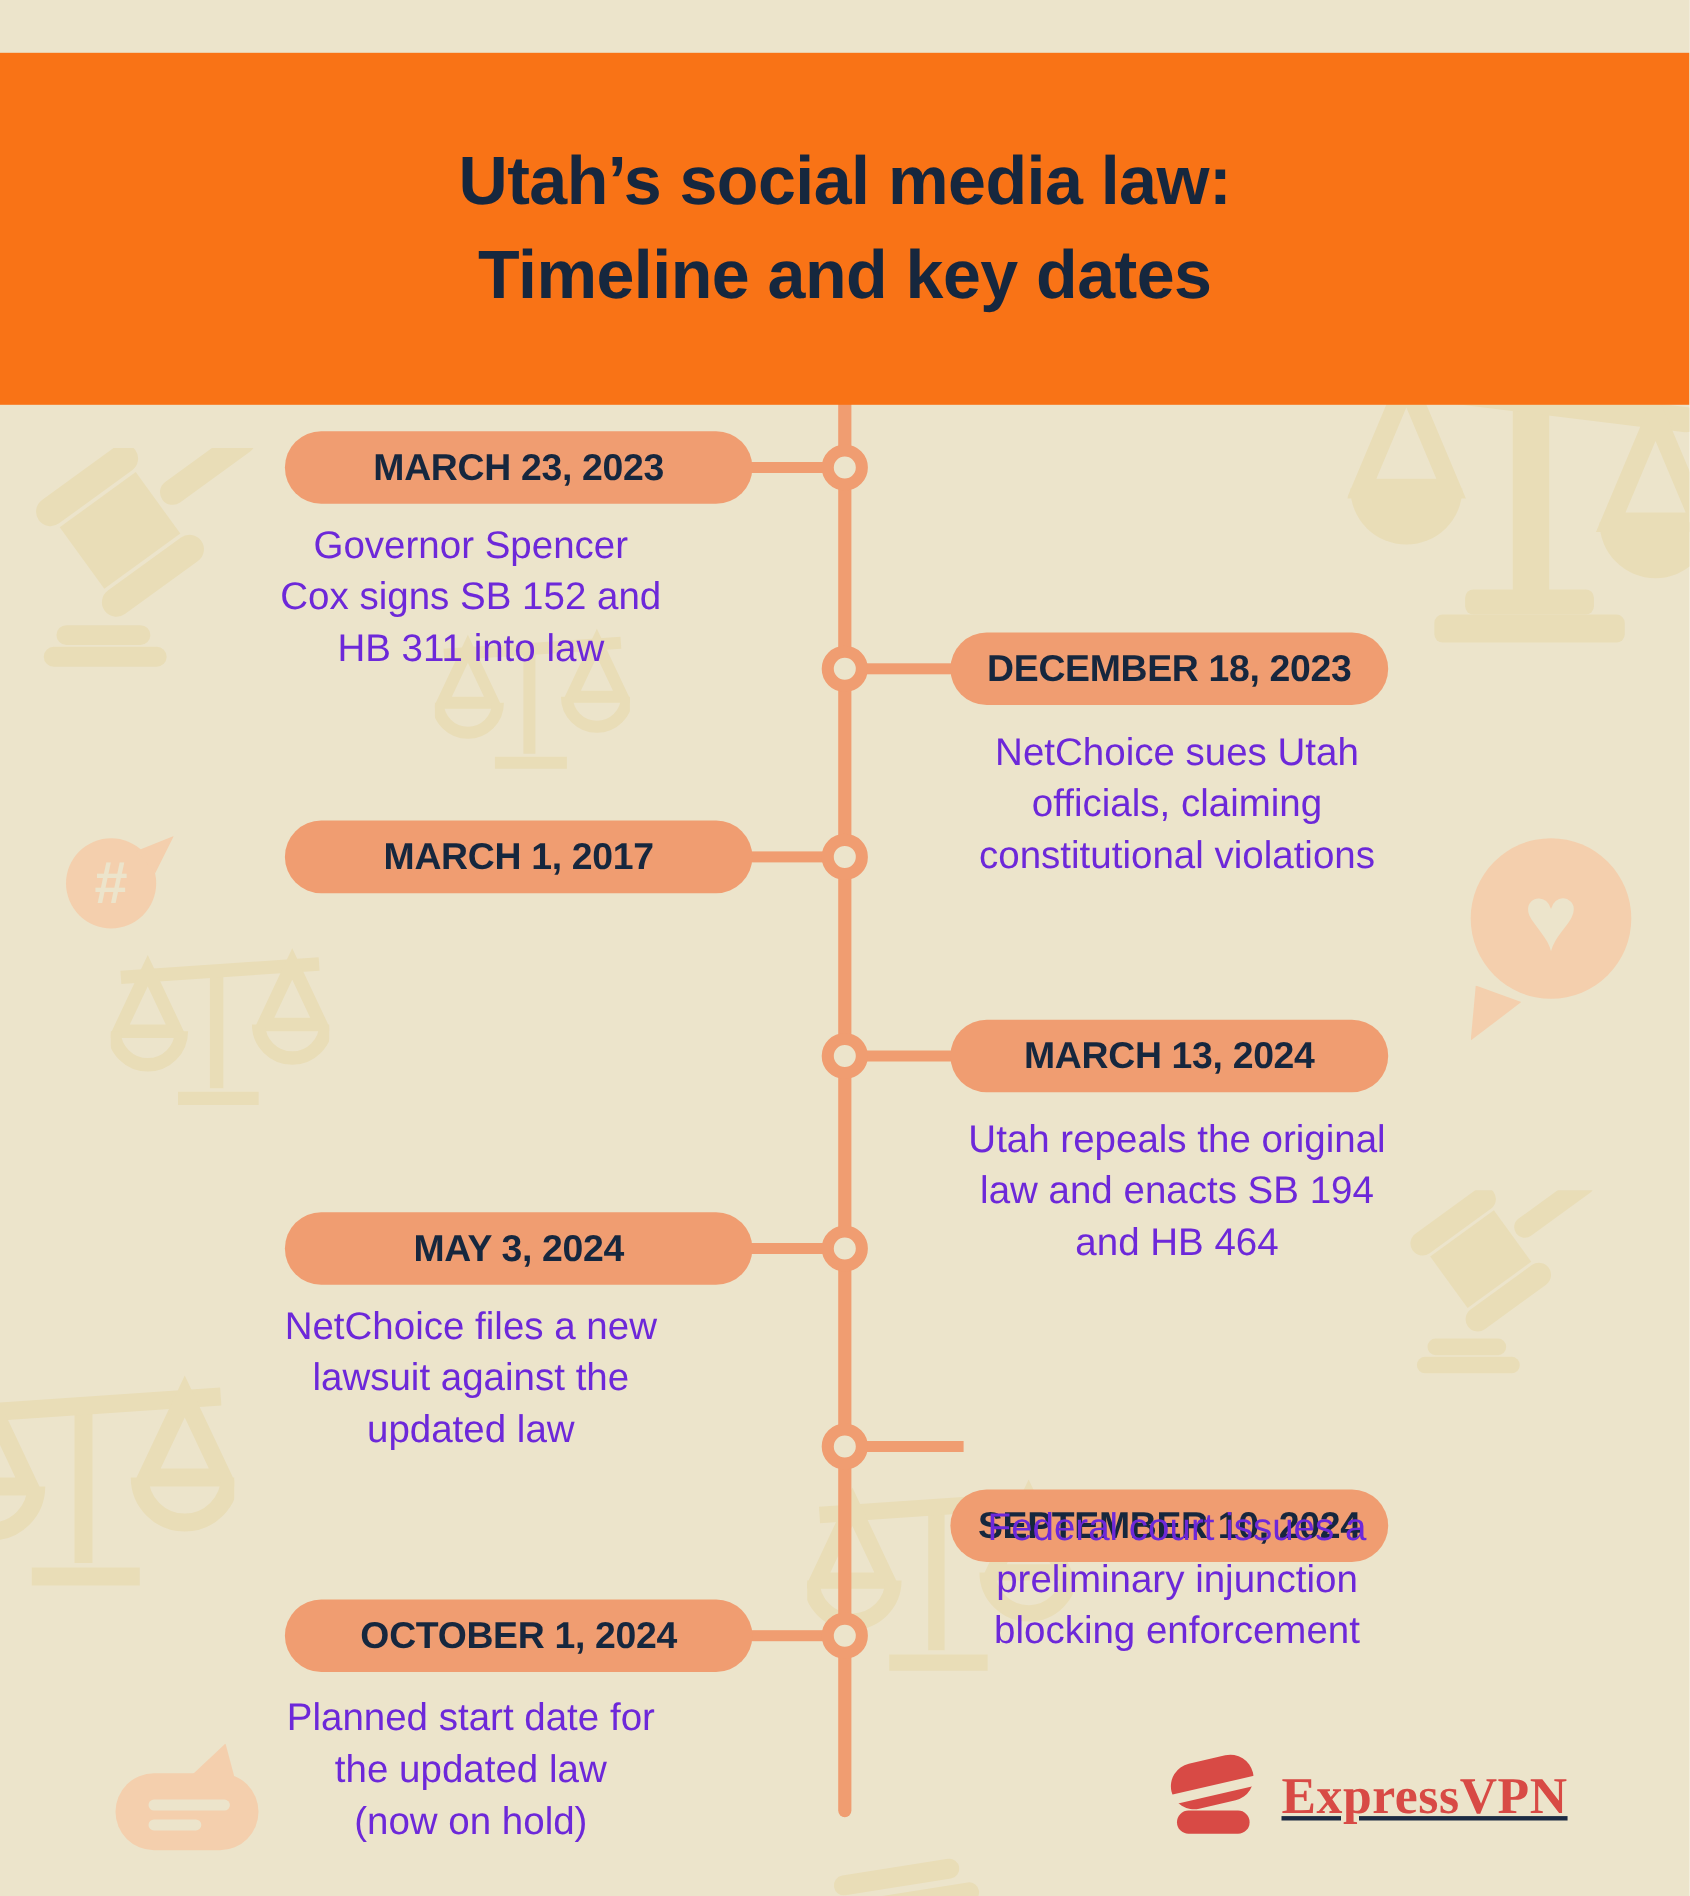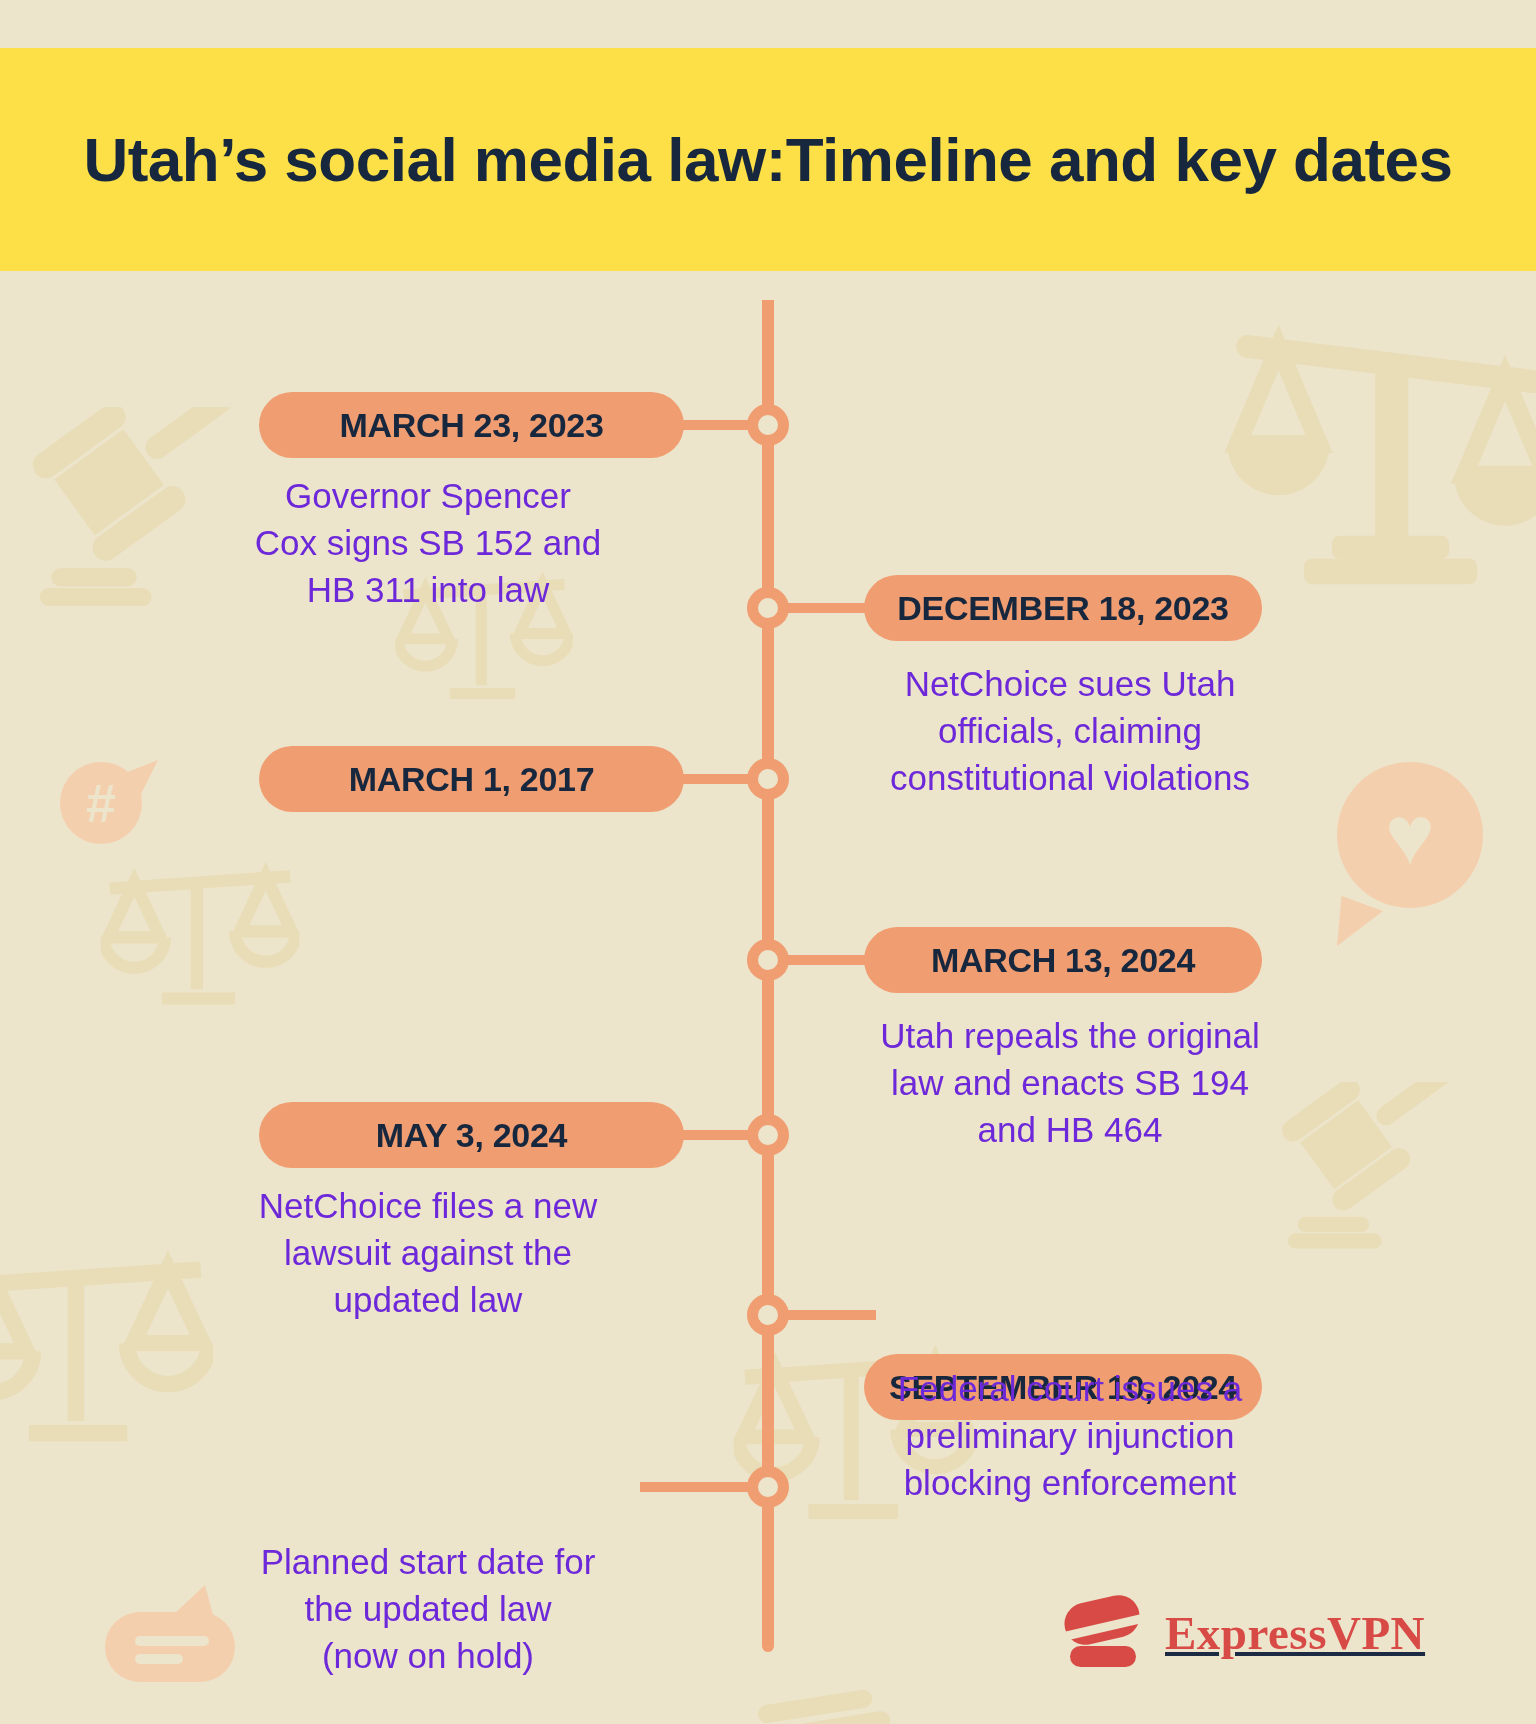--- a/index.html
+++ b/index.html
@@ -7,23 +7,23 @@
     position:relative;
     width:1536px;height:1724px;
     background:#ECE4CB;
     overflow:hidden;
     font-family:"Liberation Sans", sans-serif;
     color:#1C2B43;
   }
   
   .top-strip{position:absolute;left:0;top:0;width:100%;height:48px;background:#ECE4CB;}
   .header{
-    position:absolute;left:0;top:48px;width:100%;height:223px;
-    background:#fde047;
-    display:flex;flex-direction:row;align-items:center;justify-content:center;
+    position:absolute;left:0;top:48px;width:100%;height:320px;
+    background:#f97316;
+    display:flex;flex-direction:column;align-items:center;justify-content:center;
     z-index:3;
   }
   .title-line{
     font-size:62px;font-weight:700;letter-spacing:-0.5px;
     line-height:86px;color:#16273E;text-align:center;
   }
   
   .spine{
     position:absolute;left:762px;top:300px;width:12px;height:1352px;
     background:#F09D71;border-radius:0 0 6px 6px;z-index:1;
@@ -257,20 +257,23 @@
   <div class="node" style="top:1294px"></div>
   <div class="pill right" style="top:1354px">
     <span>SEPTEMBER 10, 2024</span>
   </div>
   <div class="desc right-desc" style="top:1365px">Federal court issues a
 preliminary injunction
 blocking enforcement</div>
 
   <div class="connector" style="left:640px;top:1482px;width:130px"></div>
   <div class="node" style="top:1466px"></div>
+  <div class="pill left" style="top:1454px">
+    <span>OCTOBER 1, 2024</span>
+  </div>
   <div class="desc left-desc" style="top:1538px">Planned start date for
 the updated law
 (now on hold)</div>
 
   <div class="logo">
     <div class="logo-icon">
       <div class="blob"></div>
       <div class="slash"></div>
       <div class="bar"></div>
     </div>

